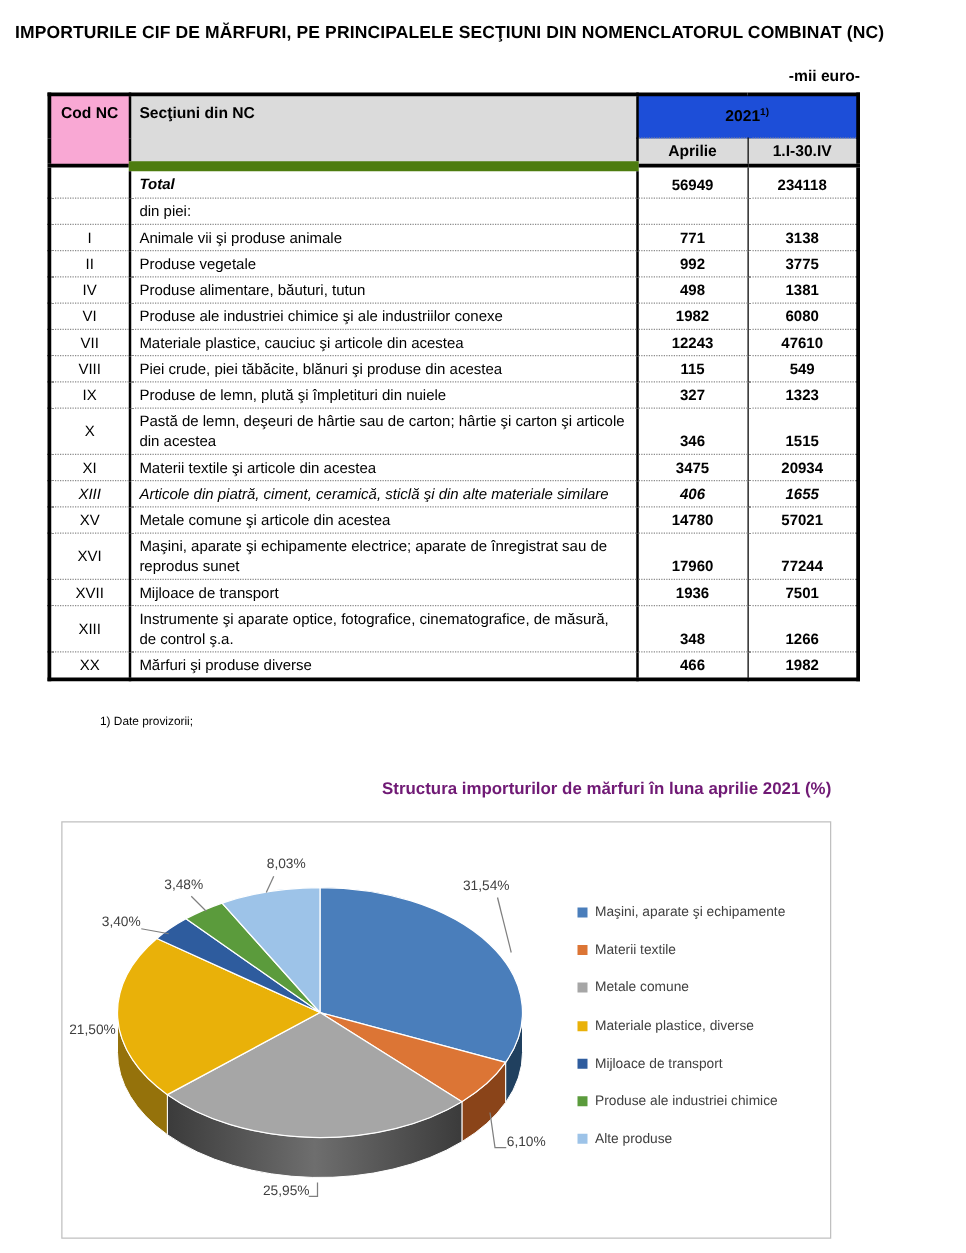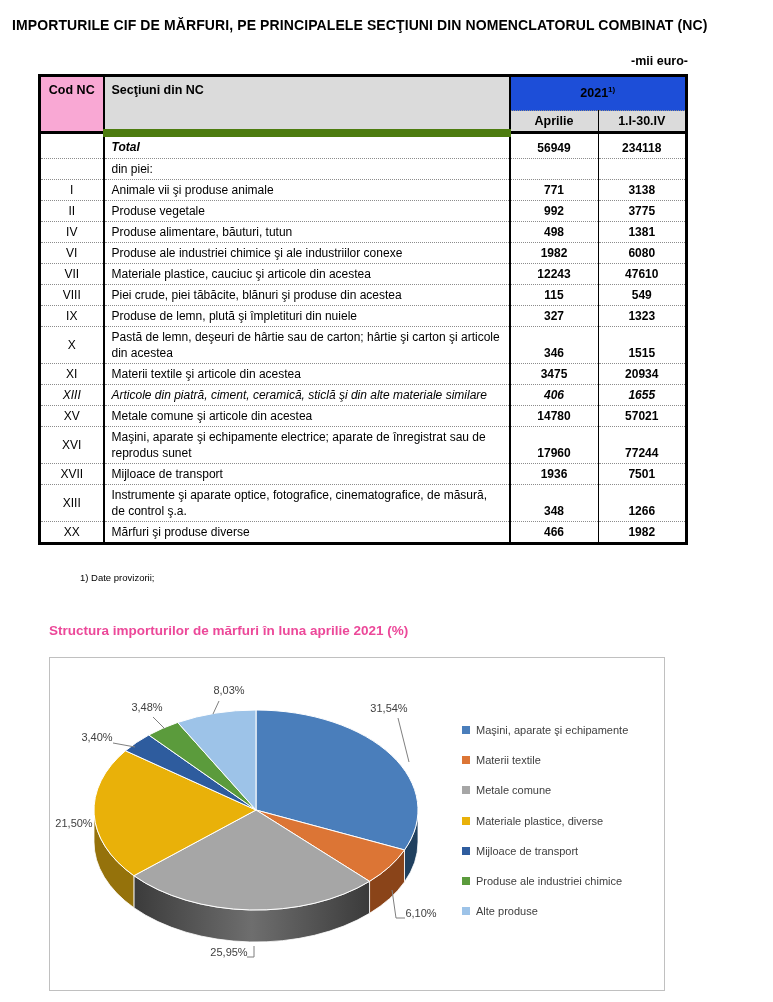--- a/index.html
+++ b/index.html
@@ -30,22 +30,22 @@
   td.c2 { border-right:2px solid #000; }
   td.c3 { border-right:1px solid #000; }
   td.code { text-align:center; vertical-align:middle; }
   td.name { text-align:left; padding:2px 6px 2px 7px; }
   td.val  { text-align:center; font-weight:bold; vertical-align:bottom; padding-bottom:2px; }
   tr.rsep td { border-top:1px dotted #8c8c8c; }
   tr.total td.name { font-weight:bold; font-style:italic; }
 
   .footnote { position:absolute; left:80px; top:572px; font-size:9.5px; color:#000; }
 
-  .chart-title { position:absolute; left:49px; top:623px; width:616px; text-align:left;
-                 font-size:13.5px; font-weight:bold; color:#ec4899; }
+  .chart-title { position:absolute; left:49px; top:623px; width:616px; text-align:right;
+                 font-size:13.5px; font-weight:bold; color:#701a75; }
   .chart-box { position:absolute; left:49px; top:657px; width:616px; height:334px;
                border:1px solid #c0c0c0; background:#fff; }
   .chart-box svg { position:absolute; left:0; top:0; }
   .legend { position:absolute; left:412px; top:0; width:200px; height:334px; }
   .legend-item { position:absolute; display:flex; align-items:center; gap:6px;
                  font-size:11px; color:#404040; white-space:nowrap; }
   .legend-swatch { width:8px; height:8px; flex:0 0 8px; }
 </style>
 </head>
 <body>

